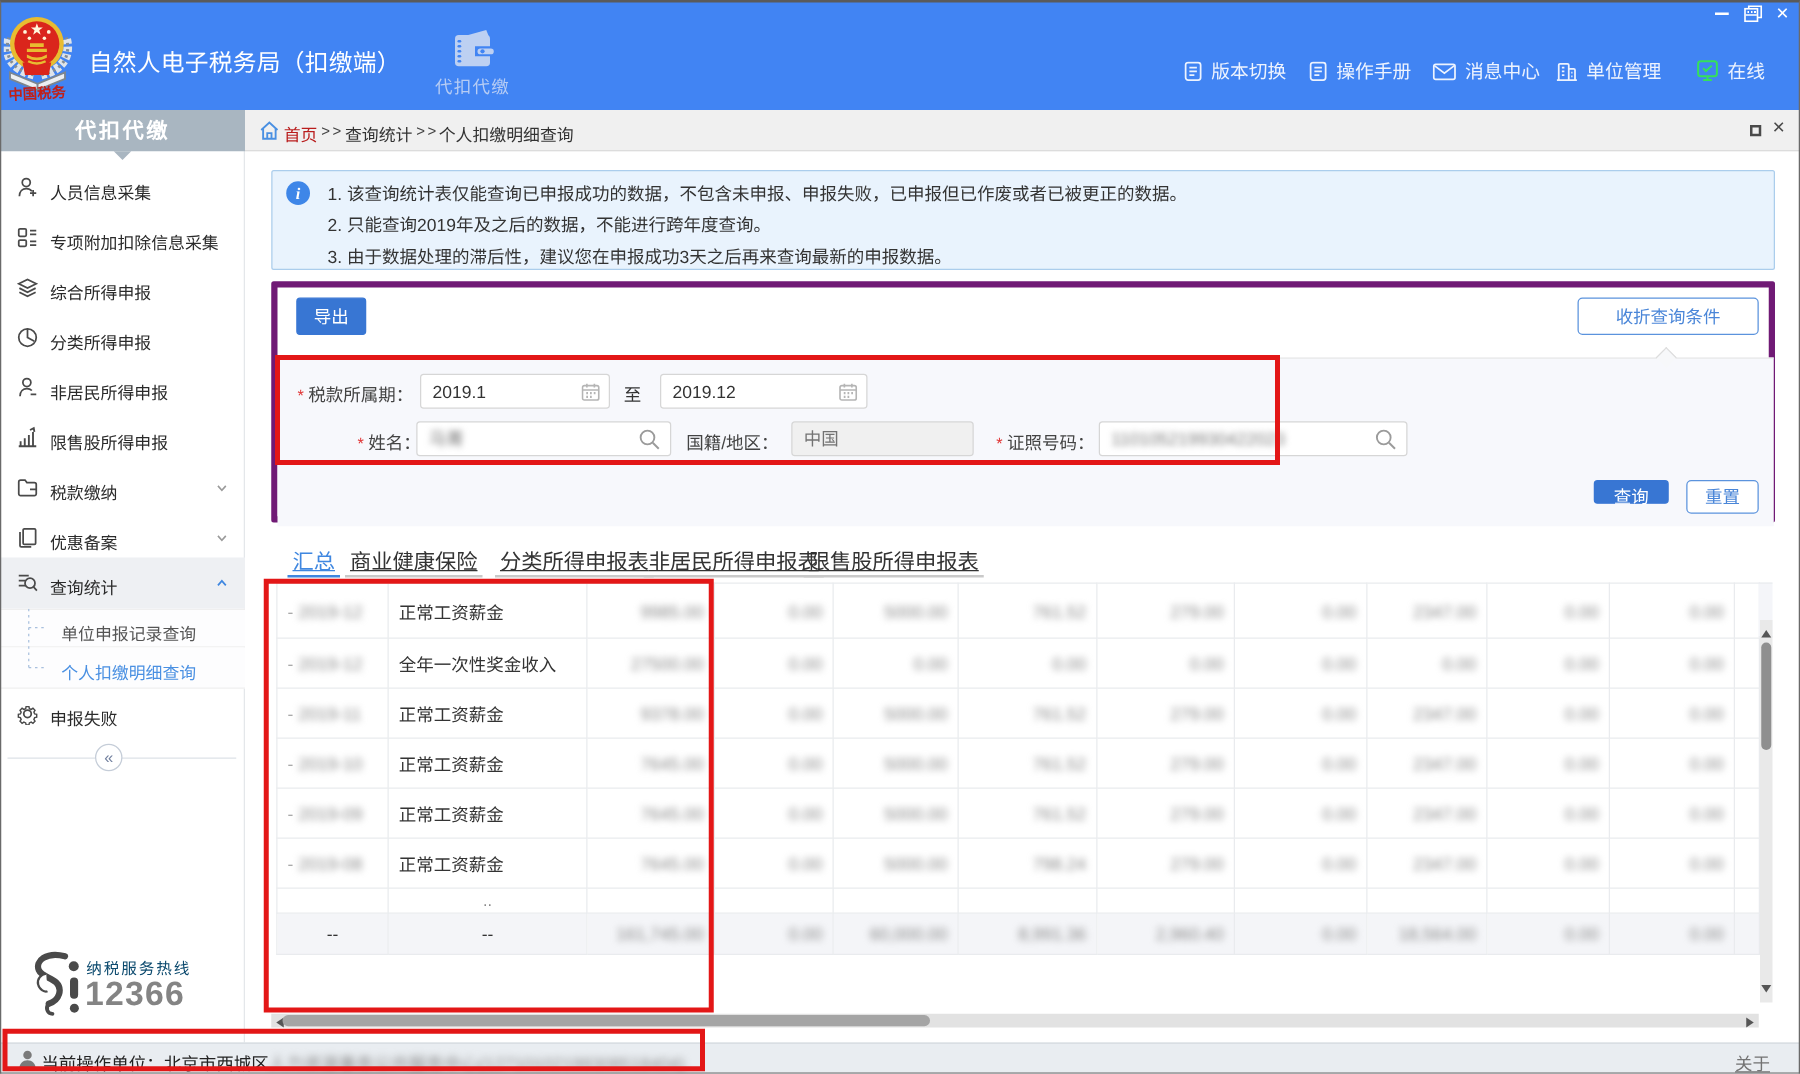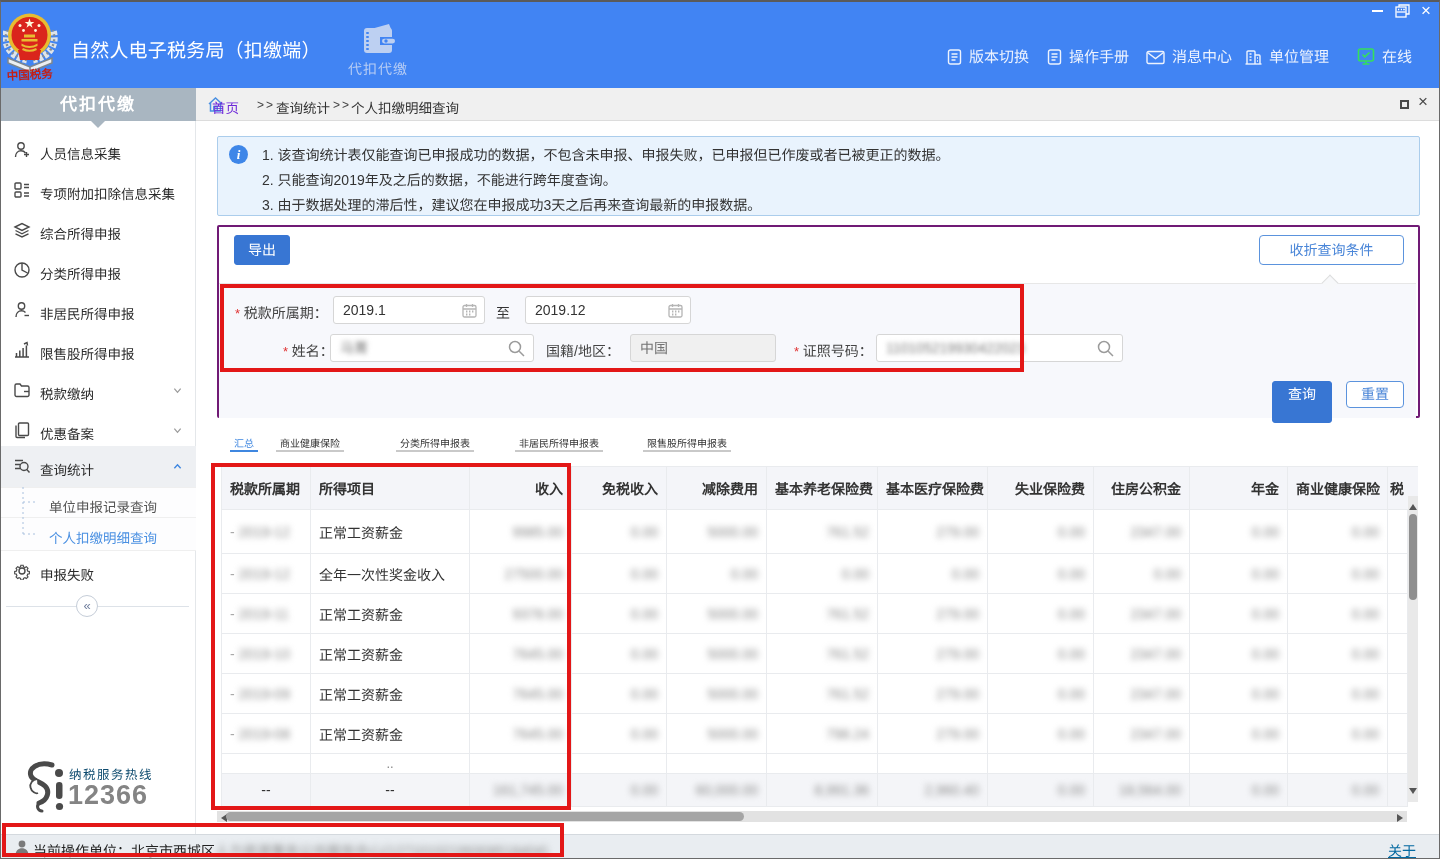--- a/index.html
+++ b/index.html
@@ -28,33 +28,33 @@
   .mitem .tx { position:absolute; left:40px; top:13px; font-size:13.5px; color:#2b2b2b; white-space:nowrap; }
   .mitem .ch { position:absolute; right:14px; top:16px; width:9px; height:9px; }
   .sub { position:absolute; left:0; width:196px; border-bottom:1px solid #efefef; background:#fdfdfe; }
   .sub .tx2 { position:absolute; left:49px; top:9px; font-size:13.5px; color:#555; }
   
   #main { position:absolute; left:196px; top:88px; width:1244px; height:746px; background:#fff; }
   #crumbbar { position:absolute; left:0; top:0; width:1244px; height:33px; background:#f0f0f0; border-bottom:1px solid #dcdcdc; font-size:13.5px; color:#333; }
   #crumbbar .b { position:absolute; top:9px; white-space:nowrap; }
   #infobox { position:absolute; left:21px; top:48px; width:1203px; height:80px; background:#e9f3fd; border:1px solid #abcdec; border-radius:2px; font-size:14px; color:#333; }
   #infobox p { position:absolute; left:44px; white-space:nowrap; }
-  #card { position:absolute; left:21px; top:137px; width:1203px; height:193px; background:#fff; border:2px solid #701a75; border-radius:2px; }
+  #card { position:absolute; left:21px; top:137px; width:1203px; height:193px; background:#fff; border:5px solid #701a75; border-radius:2px; }
   .btn { position:absolute; font-size:14px; text-align:center; border-radius:3px; }
   .btn-blue { background:#3876d3; color:#fff; border:1px solid #3876d3; }
   .btn-line { background:#fff; color:#4a86d8; border:1px solid #5b93dd; border-radius:4px; }
   #formzone { position:absolute; left:0; top:56px; width:1197px; height:135px; background:#f7f8fc; border-top:1px solid #e7e7e7; }
   .flabel { position:absolute; font-size:14px; color:#444; white-space:nowrap; }
   .req:before { content:"* "; color:#e03333; font-size:13px; }
   .inp { position:absolute; height:28px; background:#fff; border:1px solid #d6d6d6; border-radius:3px; font-size:14px; color:#333; line-height:26px; padding-left:9px; white-space:nowrap; }
   .inp.dis { background:#f0f0f0; color:#737373; }
   .blur3 { filter:blur(3px); color:#8b8b8b; }
   .blur2 { filter:blur(2.5px); color:#7d7d7d; }
   
-  .tab { position:absolute; top:347px; font-size:10px; color:#333; padding-bottom:6px; border-bottom:2px solid #c9c9c9; white-space:nowrap; }
+  .tab { position:absolute; top:347px; font-size:17px; color:#333; padding-bottom:6px; border-bottom:2px solid #c9c9c9; white-space:nowrap;text-decoration:underline; }
   .tab.on { color:#3f87e0; border-bottom-color:#3f87e0; }
   
   #tablewrap { position:absolute; left:25px; top:378px; width:1186px; height:339px; }
   table.grid { border-collapse:collapse; table-layout:fixed; width:1186px; font-size:14px; }
   table.grid th, table.grid td { border:1px solid #e9ebee; height:40px; padding:0 8px; overflow:hidden; white-space:nowrap; }
   table.grid th { background:#f4f5f9; font-weight:bold; color:#333; height:43px; }
   td.num, th.num { text-align:right; }
   td.blurred { filter:blur(3px); color:#8a8a8a; }
   .blurd { filter:blur(3px); color:#8a8a8a; }
   
@@ -271,21 +271,21 @@
   </div>
 </div>
 
 <div id="main">
   <div id="crumbbar">
     <svg class="abs" style="left:11px;top:8px;" width="17" height="17" viewBox="0 0 17 17" fill="none" stroke="#4a90e2" stroke-width="1.5">
         <path d="M2 8 L8.5 2 L15 8"></path>
         <path d="M3.5 7 V15 h10 V7"></path>
         <path d="M6.8 15 V10.5 h3.4 V15"></path>
       </svg>
-    <span class="b" style="left:16px;color:#6d28d9;">首页</span>
+    <span class="b" style="left:31px;color:#b91c1c;">首页</span>
     <span class="b" style="left:61px;top:10px;color:#444;font-size:12px;letter-spacing:2px;">&gt;&gt;</span>
     <span class="b" style="left:80px;">查询统计</span>
     <span class="b" style="left:137px;top:10px;color:#444;font-size:12px;letter-spacing:2px;">&gt;&gt;</span>
     <span class="b" style="left:155px;">个人扣缴明细查询</span>
     <div class="abs" style="left:1204px;top:12px;width:9px;height:9px;border:2px solid #4a4a4a;"></div>
     <span class="abs" style="left:1222px;top:4px;font-size:17px;color:#4a4a4a;">×</span>
   </div>
   <div id="infobox">
     <div class="abs" style="left:11px;top:8px;width:19px;height:19px;border-radius:50%;background:#3e86e8;color:#fff;text-align:center;font-size:13px;line-height:19px;font-family:'Liberation Serif',serif;font-style:italic;font-weight:bold;">i</div>
     <p style="top:7px;">1. 该查询统计表仅能查询已申报成功的数据，不包含未申报、申报失败，已申报但已作废或者已被更正的数据。</p>
@@ -327,21 +327,21 @@
       <span class="flabel" style="left:327px;top:56px;">国籍/地区：</span>
       <div class="inp dis" style="left:411px;top:50px;width:146px;">中国</div>
       <span class="flabel req" style="left:575px;top:56px;">证照号码：</span>
       <div class="inp" style="left:657px;top:50px;width:247px;"><span class="blur2">110105219930422023</span>
         <svg class="abs" style="right:8px;top:5px;" width="17" height="17" viewBox="0 0 17 17" fill="none" stroke="#9b9b9b" stroke-width="1.5">
             <circle cx="7" cy="7" r="5.5"></circle>
             <path d="M11.2 11.2 L16 16"></path>
           </svg>
       </div>
     </div>
-    <div class="btn btn-blue" style="left:1053px;top:154px;width:60px;height:42px;line-height:25px;">查询</div>
+    <div class="btn btn-blue" style="left:1053px;top:154px;width:60px;height:19px;line-height:25px;">查询</div>
     <div class="btn btn-line" style="left:1127px;top:154px;width:58px;height:27px;line-height:25px;">重置</div>
   </div>
   <div id="tabs">
     <span class="tab on" style="left:34px;padding:0 4px;">汇总</span>
     <span class="tab" style="left:80px;padding:0 4px;">商业健康保险</span>
     <span class="tab" style="left:200px;padding:0 4px;">分类所得申报表</span>
     <span class="tab" style="left:319px;padding:0 4px;">非居民所得申报表</span>
     <span class="tab" style="left:447px;padding:0 4px;">限售股所得申报表</span>
   </div>
   <div id="tablewrap">
@@ -354,34 +354,20 @@
         <col style="width:100px">
           <col style="width:111px">
           <col style="width:110px">
           <col style="width:106px">
         <col style="width:96px">
           <col style="width:98px">
           <col style="width:100px">
           <col style="width:20px">
       </colgroup>
       <tbody>
-          <tr>
-        <th style="text-align:left;">税款所属期</th>
-            <th style="text-align:left;">所得项目</th>
-        <th class="num">收入</th>
-            <th class="num">免税收入</th>
-            <th class="num">减除费用</th>
-        <th class="num">基本养老保险费</th>
-            <th class="num">基本医疗保险费</th>
-            <th class="num">失业保险费</th>
-        <th class="num">住房公积金</th>
-            <th class="num">年金</th>
-            <th class="num">商业健康保险</th>
-            <th style="text-align:left;padding:0 2px;">税</th>
-      </tr>
       <tr style="height:44px;">
         <td><span style="color:#aaa;">-</span> <span class="blurd">2019-12</span></td>
             <td>正常工资薪金</td>
         <td class="num blurred">9985.00</td>
             <td class="num blurred">0.00</td>
             <td class="num blurred">5000.00</td>
         <td class="num blurred">761.52</td>
             <td class="num blurred">279.00</td>
             <td class="num blurred">0.00</td>
         <td class="num blurred">2347.00</td>
@@ -504,19 +490,19 @@
     <div class="abs" style="right:4px;top:3px;width:0;height:0;border-top:4px solid transparent;border-bottom:4px solid transparent;border-left:6px solid #555;"></div>
   </div>
 </div>
 
 <div id="bottombar">
   <svg class="abs" style="left:15px;top:5px;" width="14" height="15" viewBox="0 0 14 15" fill="#7a7a7a">
       <circle cx="7" cy="4" r="3.4"></circle>
       <path d="M0.5 15 c0-4.4 2.9-6.8 6.5-6.8 s6.5 2.4 6.5 6.8 z"></path>
     </svg>
   <span class="abs" style="left:33px;top:5px;">当前操作单位：北京市西城区<span class="blur3" style="font-size:14px;">人力资源事务公共服务中心(12710102199308518404)</span></span>
-  <span class="abs" style="left:1388px;top:5px;color:#0369a1;text-decoration:underline;">关于</span>
+  <span class="abs" style="left:1388px;top:5px;color:#737373;text-decoration:underline;">关于</span>
 </div>
 
 <div class="redbox" style="left:220px;top:284px;width:804px;height:88px;"></div>
 <div class="redbox" style="left:211px;top:463px;width:360px;height:347px;"></div>
 <div class="redbox" style="left:2px;top:823px;width:562px;height:34px;"></div>
 <div id="frame"></div>
 
 </body></html>

